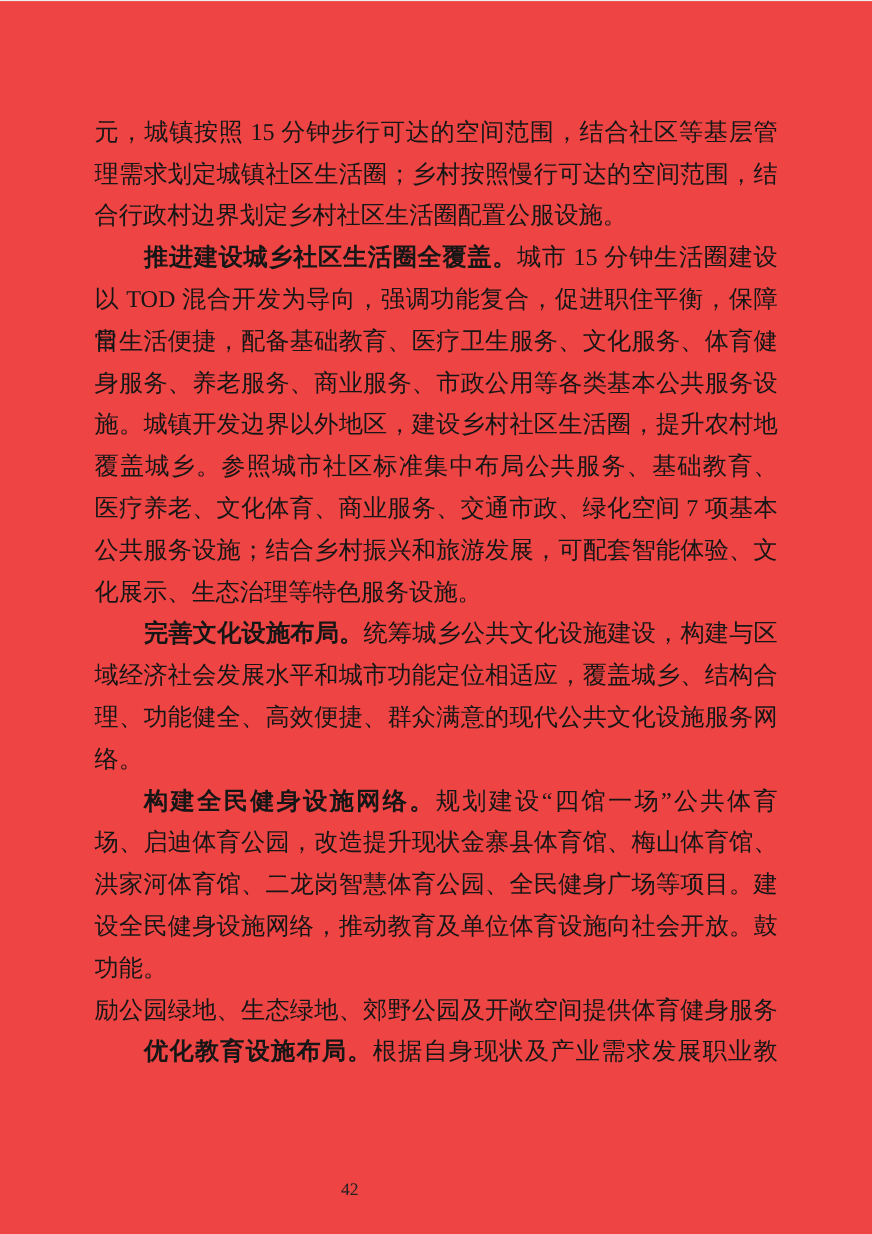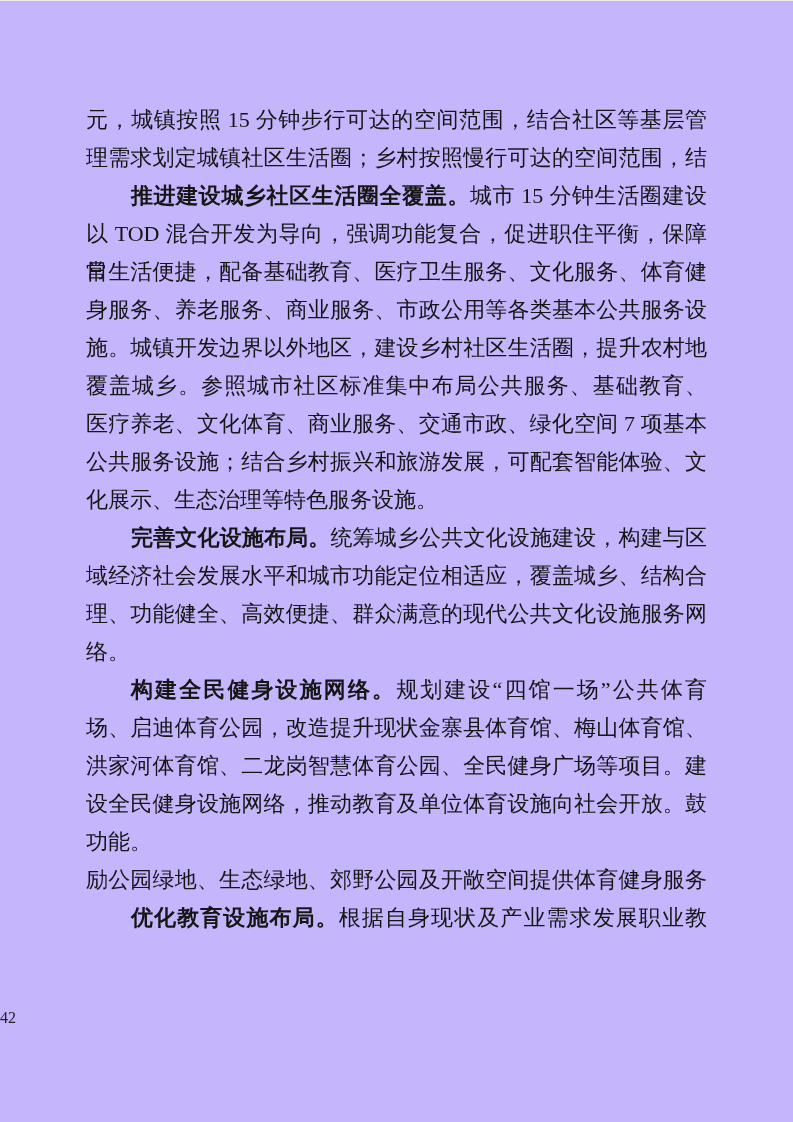--- a/index.html
+++ b/index.html
@@ -4,21 +4,21 @@
 <style>
   html, body {
     margin: 0;
     padding: 0;
     background: #ffffff;
   }
   .page {
     position: relative;
     width: 793px;
     height: 1122px;
-    background: #c4b5fd;
+    background: #ef4444;
     overflow: hidden;
     font-family: "Liberation Serif", "DejaVu Serif", serif;
     color: #161616;
     border-top: 1px solid #ededed;
   }
   .textblock {
     position: absolute;
     left: 86px;
     top: 100px;
     width: 621px;
@@ -45,35 +45,36 @@
   .line.indent {
     padding-left: 45px;
   }
   .line b {
     font-weight: bold;
     margin-top: 20px;
   }
   .footer {
     position: absolute;
     left: 0;
-    top: 1008px;
+    top: 1072px;
     width: 636px;
-    text-align: left;
+    text-align: center;
     font-size: 16px;
     color: #222222;
   }
 </style>
 </head>
 <body>
 
 <div class="page">
   <div class="textblock">
       <div class="para">
         <div class="line fill">元，城镇按照 15 分钟步行可达的空间范围，结合社区等基层管</div>
         <div class="line fill">理需求划定城镇社区生活圈；乡村按照慢行可达的空间范围，结</div>
+        <div class="line">合行政村边界划定乡村社区生活圈配置公服设施。</div>
       </div>
       <div class="para">
         <div class="line fill indent"><b>推进建设城乡社区生活圈全覆盖。</b>城市 15 分钟生活圈建设</div>
         <div class="line fill">以 TOD 混合开发为导向，强调功能复合，促进职住平衡，保障日</div>
         <div class="line fill">常生活便捷，配备基础教育、医疗卫生服务、文化服务、体育健</div>
         <div class="line fill">身服务、养老服务、商业服务、市政公用等各类基本公共服务设</div>
         <div class="line fill">施。城镇开发边界以外地区，建设乡村社区生活圈，提升农村地</div>
         <div class="line fill">覆盖城乡。参照城市社区标准集中布局公共服务、基础教育、</div>
         <div class="line fill">医疗养老、文化体育、商业服务、交通市政、绿化空间 7 项基本</div>
         <div class="line fill">公共服务设施；结合乡村振兴和旅游发展，可配套智能体验、文</div>

